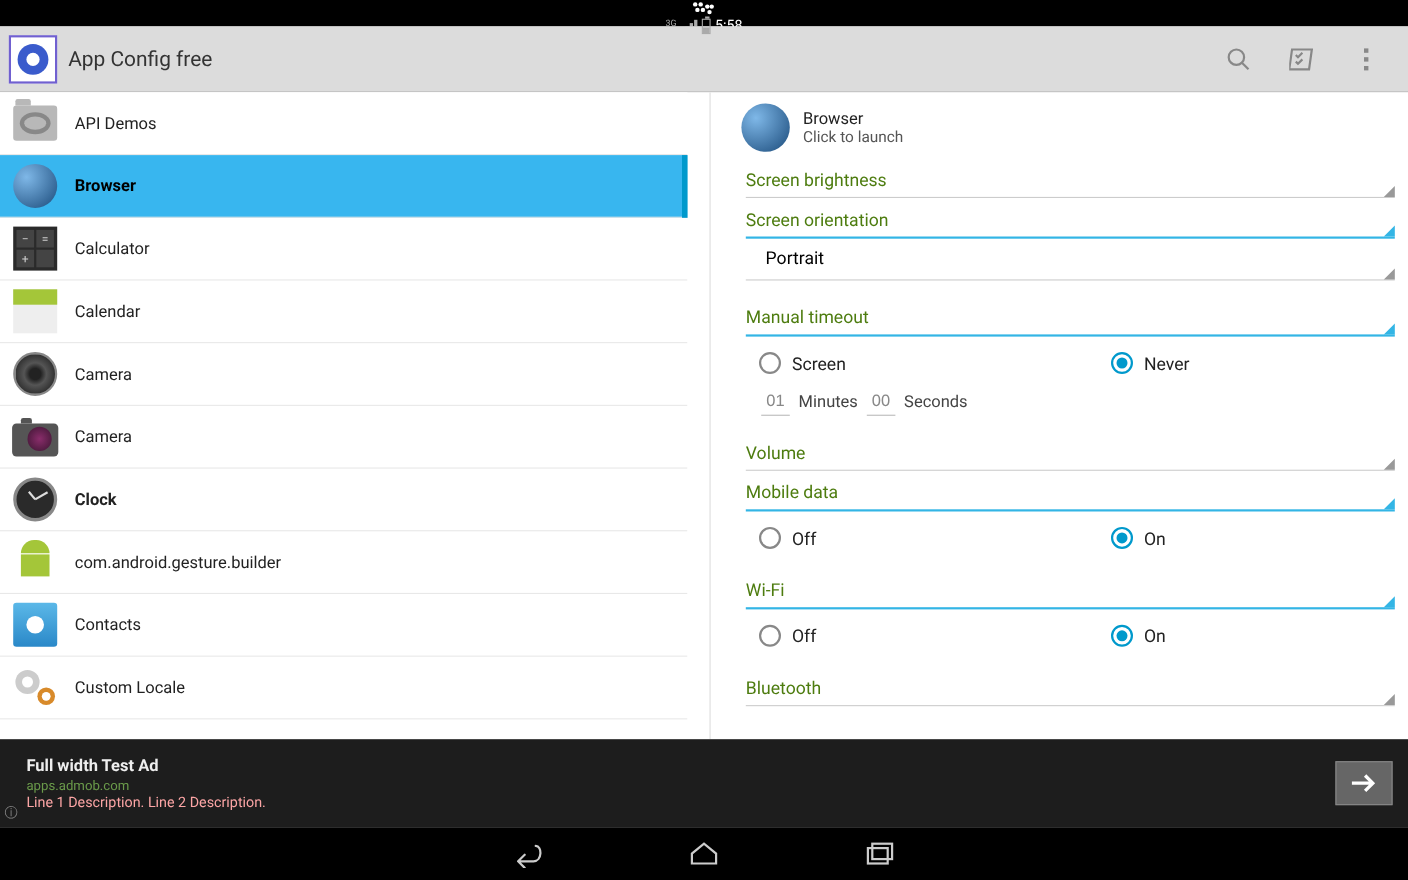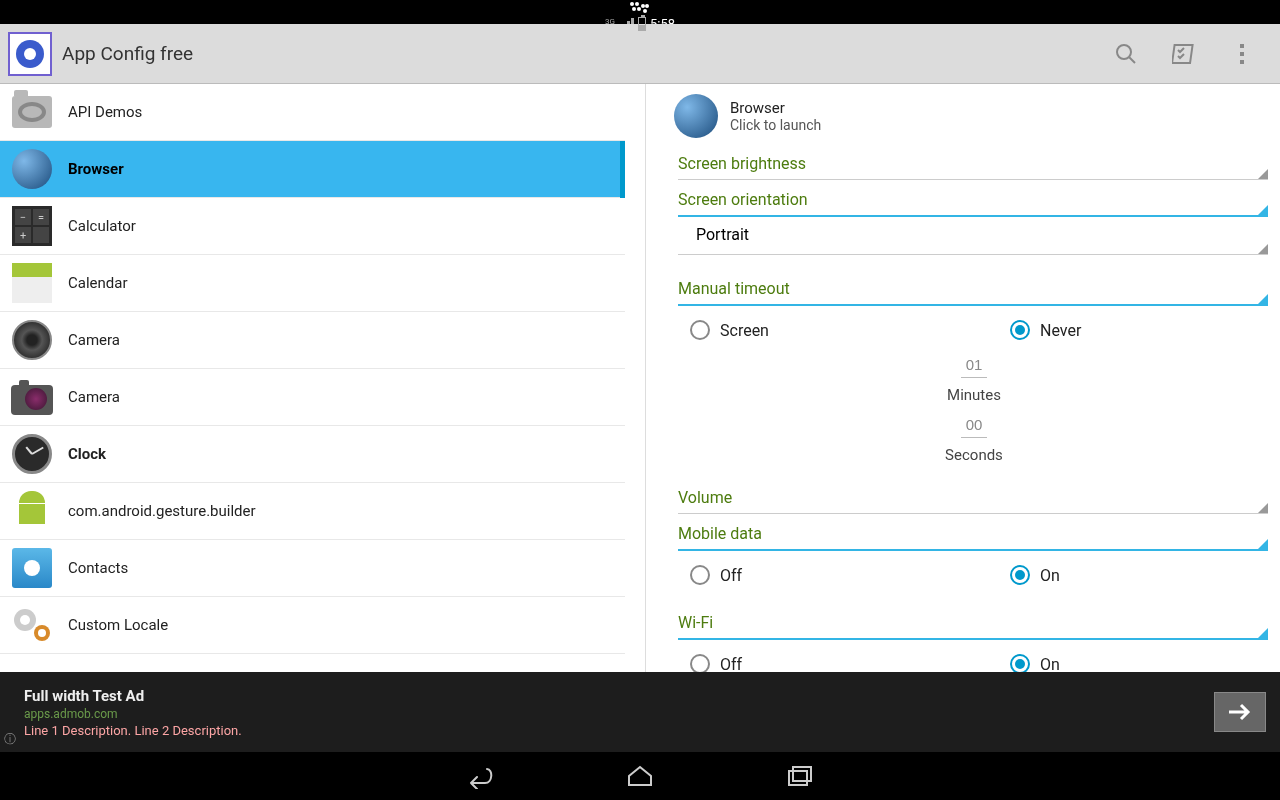--- a/index.html
+++ b/index.html
@@ -83,21 +83,21 @@
   .corner-tri { position:absolute; right:0; bottom:0; width:0; height:0; border-left:10px solid transparent; border-bottom:10px solid #999; }
   .corner-tri.blue { border-bottom-color:#33b5e5; }
   .sec-body { padding:8px 8px 10px; }
   .dropdown-val { padding:8px 10px 10px 18px; font-size:16px; border-bottom:1px solid #ccc; position:relative;}
   .radio-row { display:flex; gap:60px; padding:6px 4px 8px; align-items:center;}
   .radio-opt { display:flex; align-items:center; gap:10px; font-size:16px; color:#222; min-width:260px;}
   .radio-opt.sel .r-outer{ border-color:#0099cc;}
   .radio-opt.sel .r-inner{ background:#0099cc;}
   .r-outer{width:20px;height:20px;border:2px solid #888;border-radius:50%;display:flex;align-items:center;justify-content:center;}
   .r-inner{width:10px;height:10px;border-radius:50%;}
-  .time-row { display:flex; gap:8px; align-items:center; padding:4px 4px 4px 6px; font-size:15px; color:#444;flex-direction:column;}
+  .time-row { display:flex; gap:8px; align-items:center; padding:4px 4px 4px 6px; font-size:15px; color:#444;}
   .time-in { width:26px; padding:4px 2px; text-align:center; border:none; border-bottom:1px solid #bbb; background:transparent; font-size:15px; color:#888;}
 
   
   .ad { height:80px; background:#1d1d1d; color:#eee; display:flex; align-items:center; padding:0 14px; position:relative;}
   .ad-info { position:absolute; left:4px; bottom:4px; font-size:12px; color:#888;}
   .ad-text { display:flex; flex-direction:column; gap:2px; margin-left:10px;}
   .ad-title { font-weight:700; font-size:15px; }
   .ad-url { font-size:12px; color:#6a9a4a;}
   .ad-desc { font-size:13px; color:#fca5a5;}
   .ad-arrow { margin-left:auto; width:52px; height:40px; background:#666; border:1px solid #888; display:flex; align-items:center; justify-content:center;}

